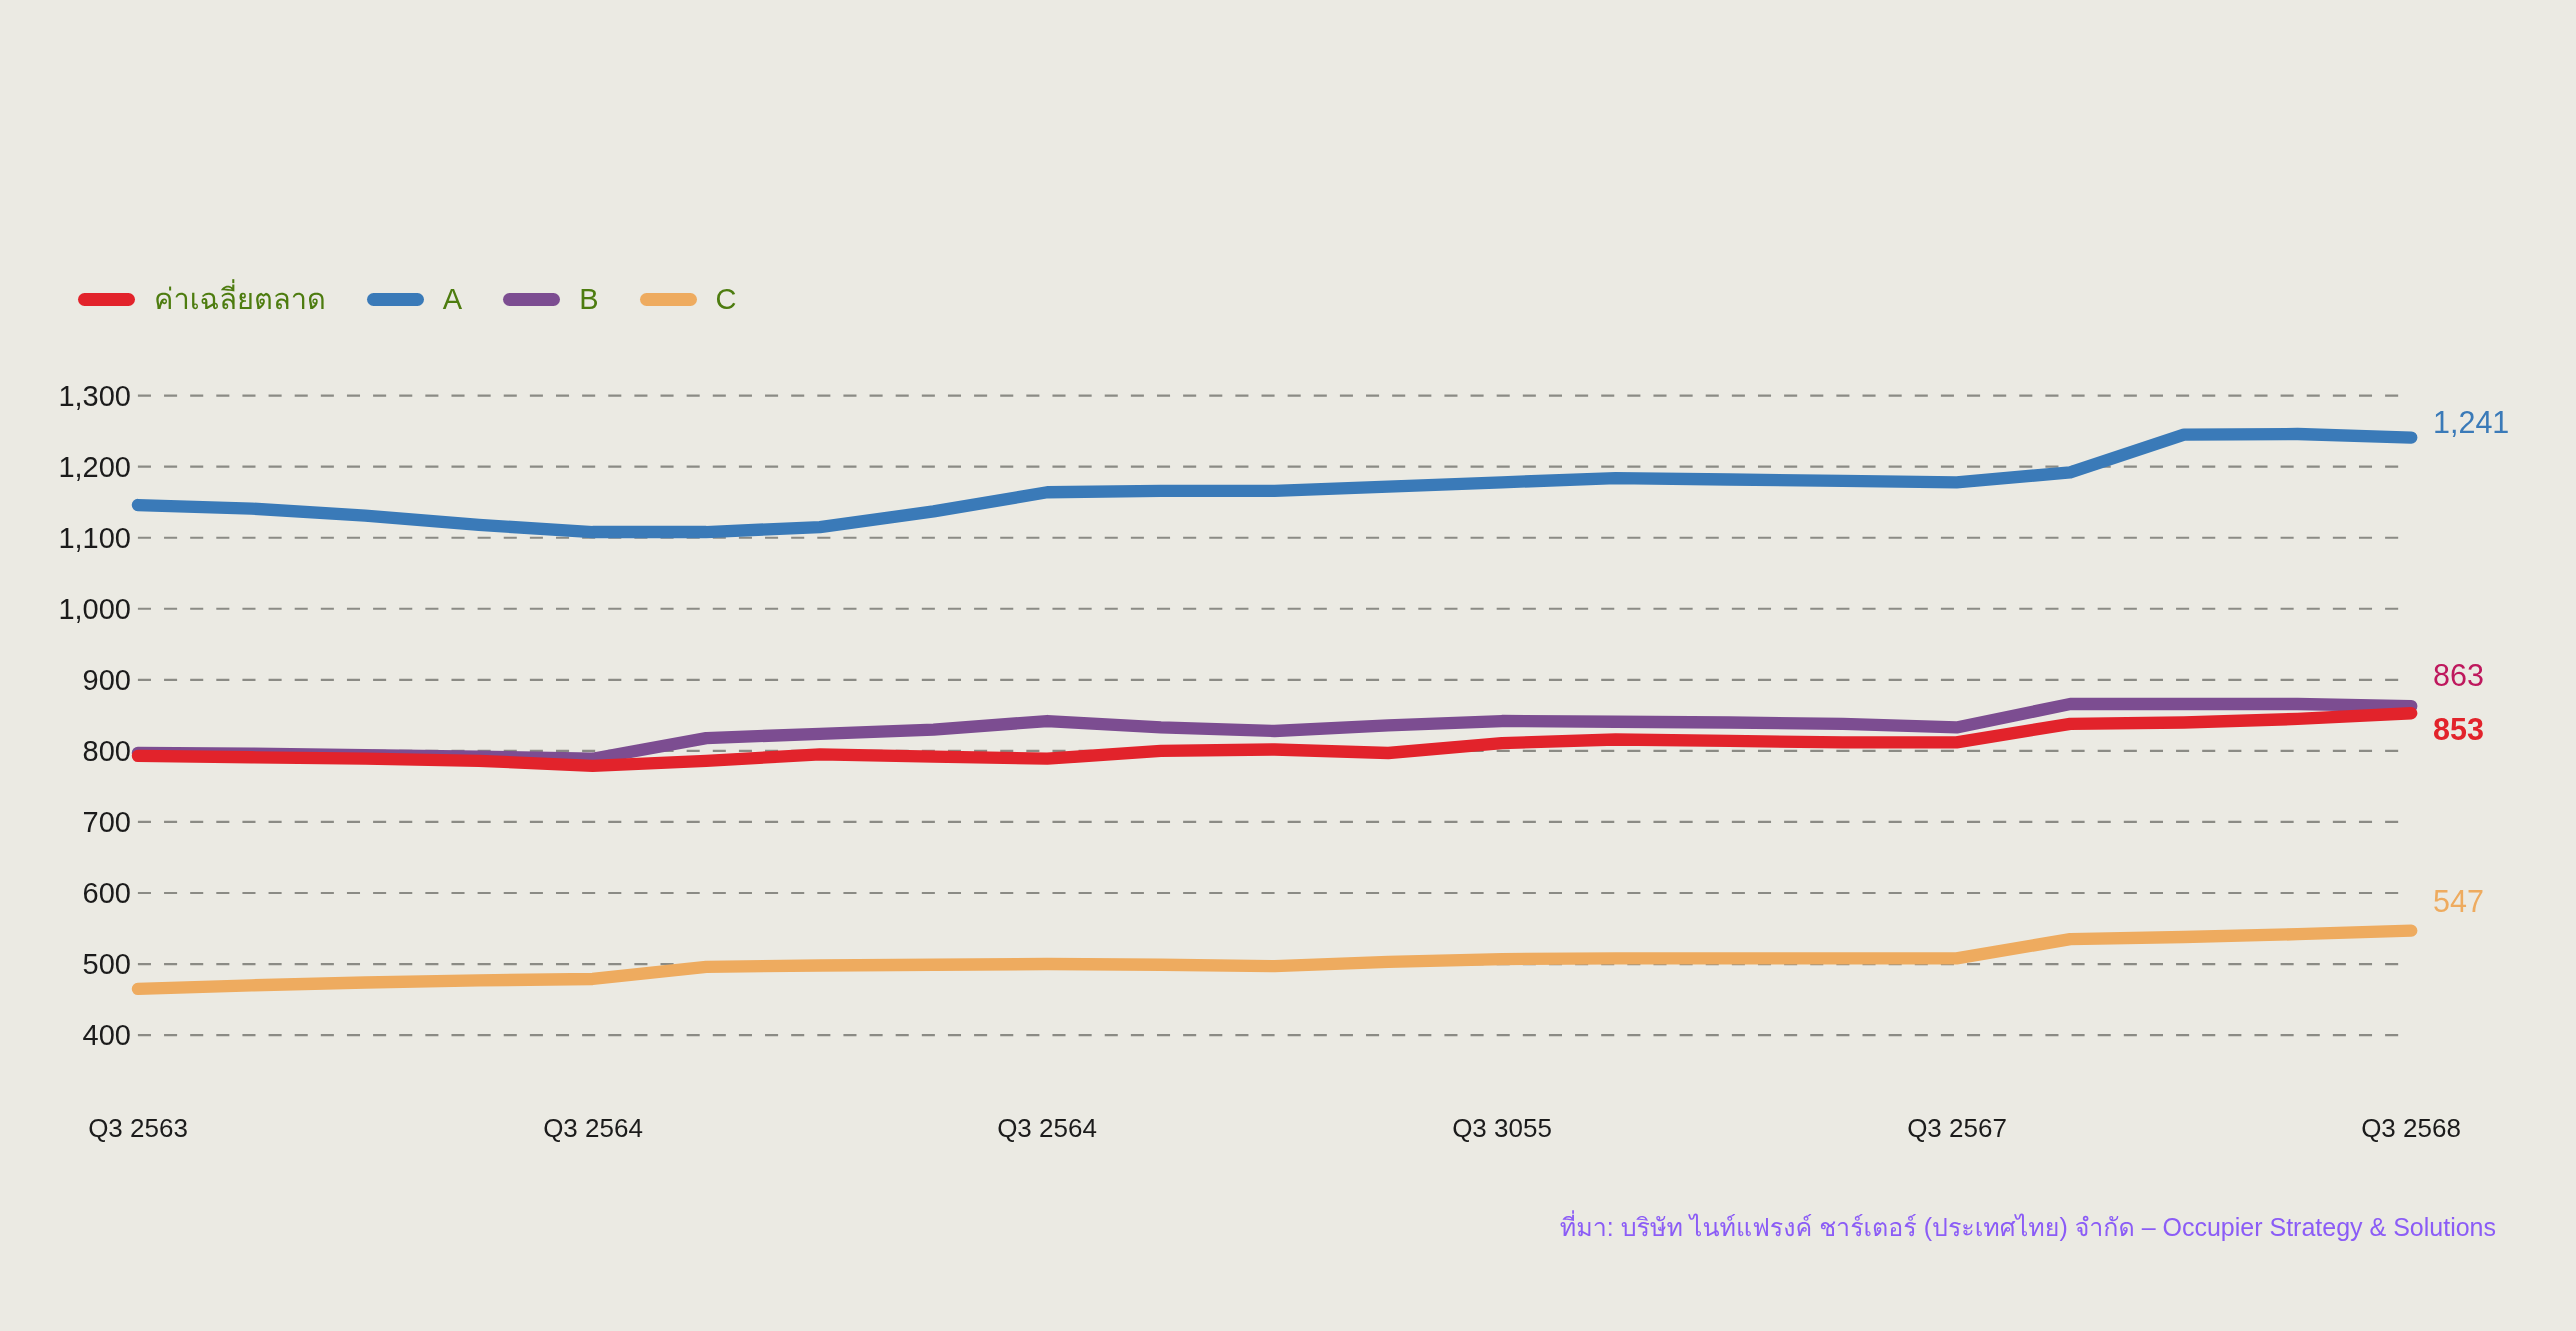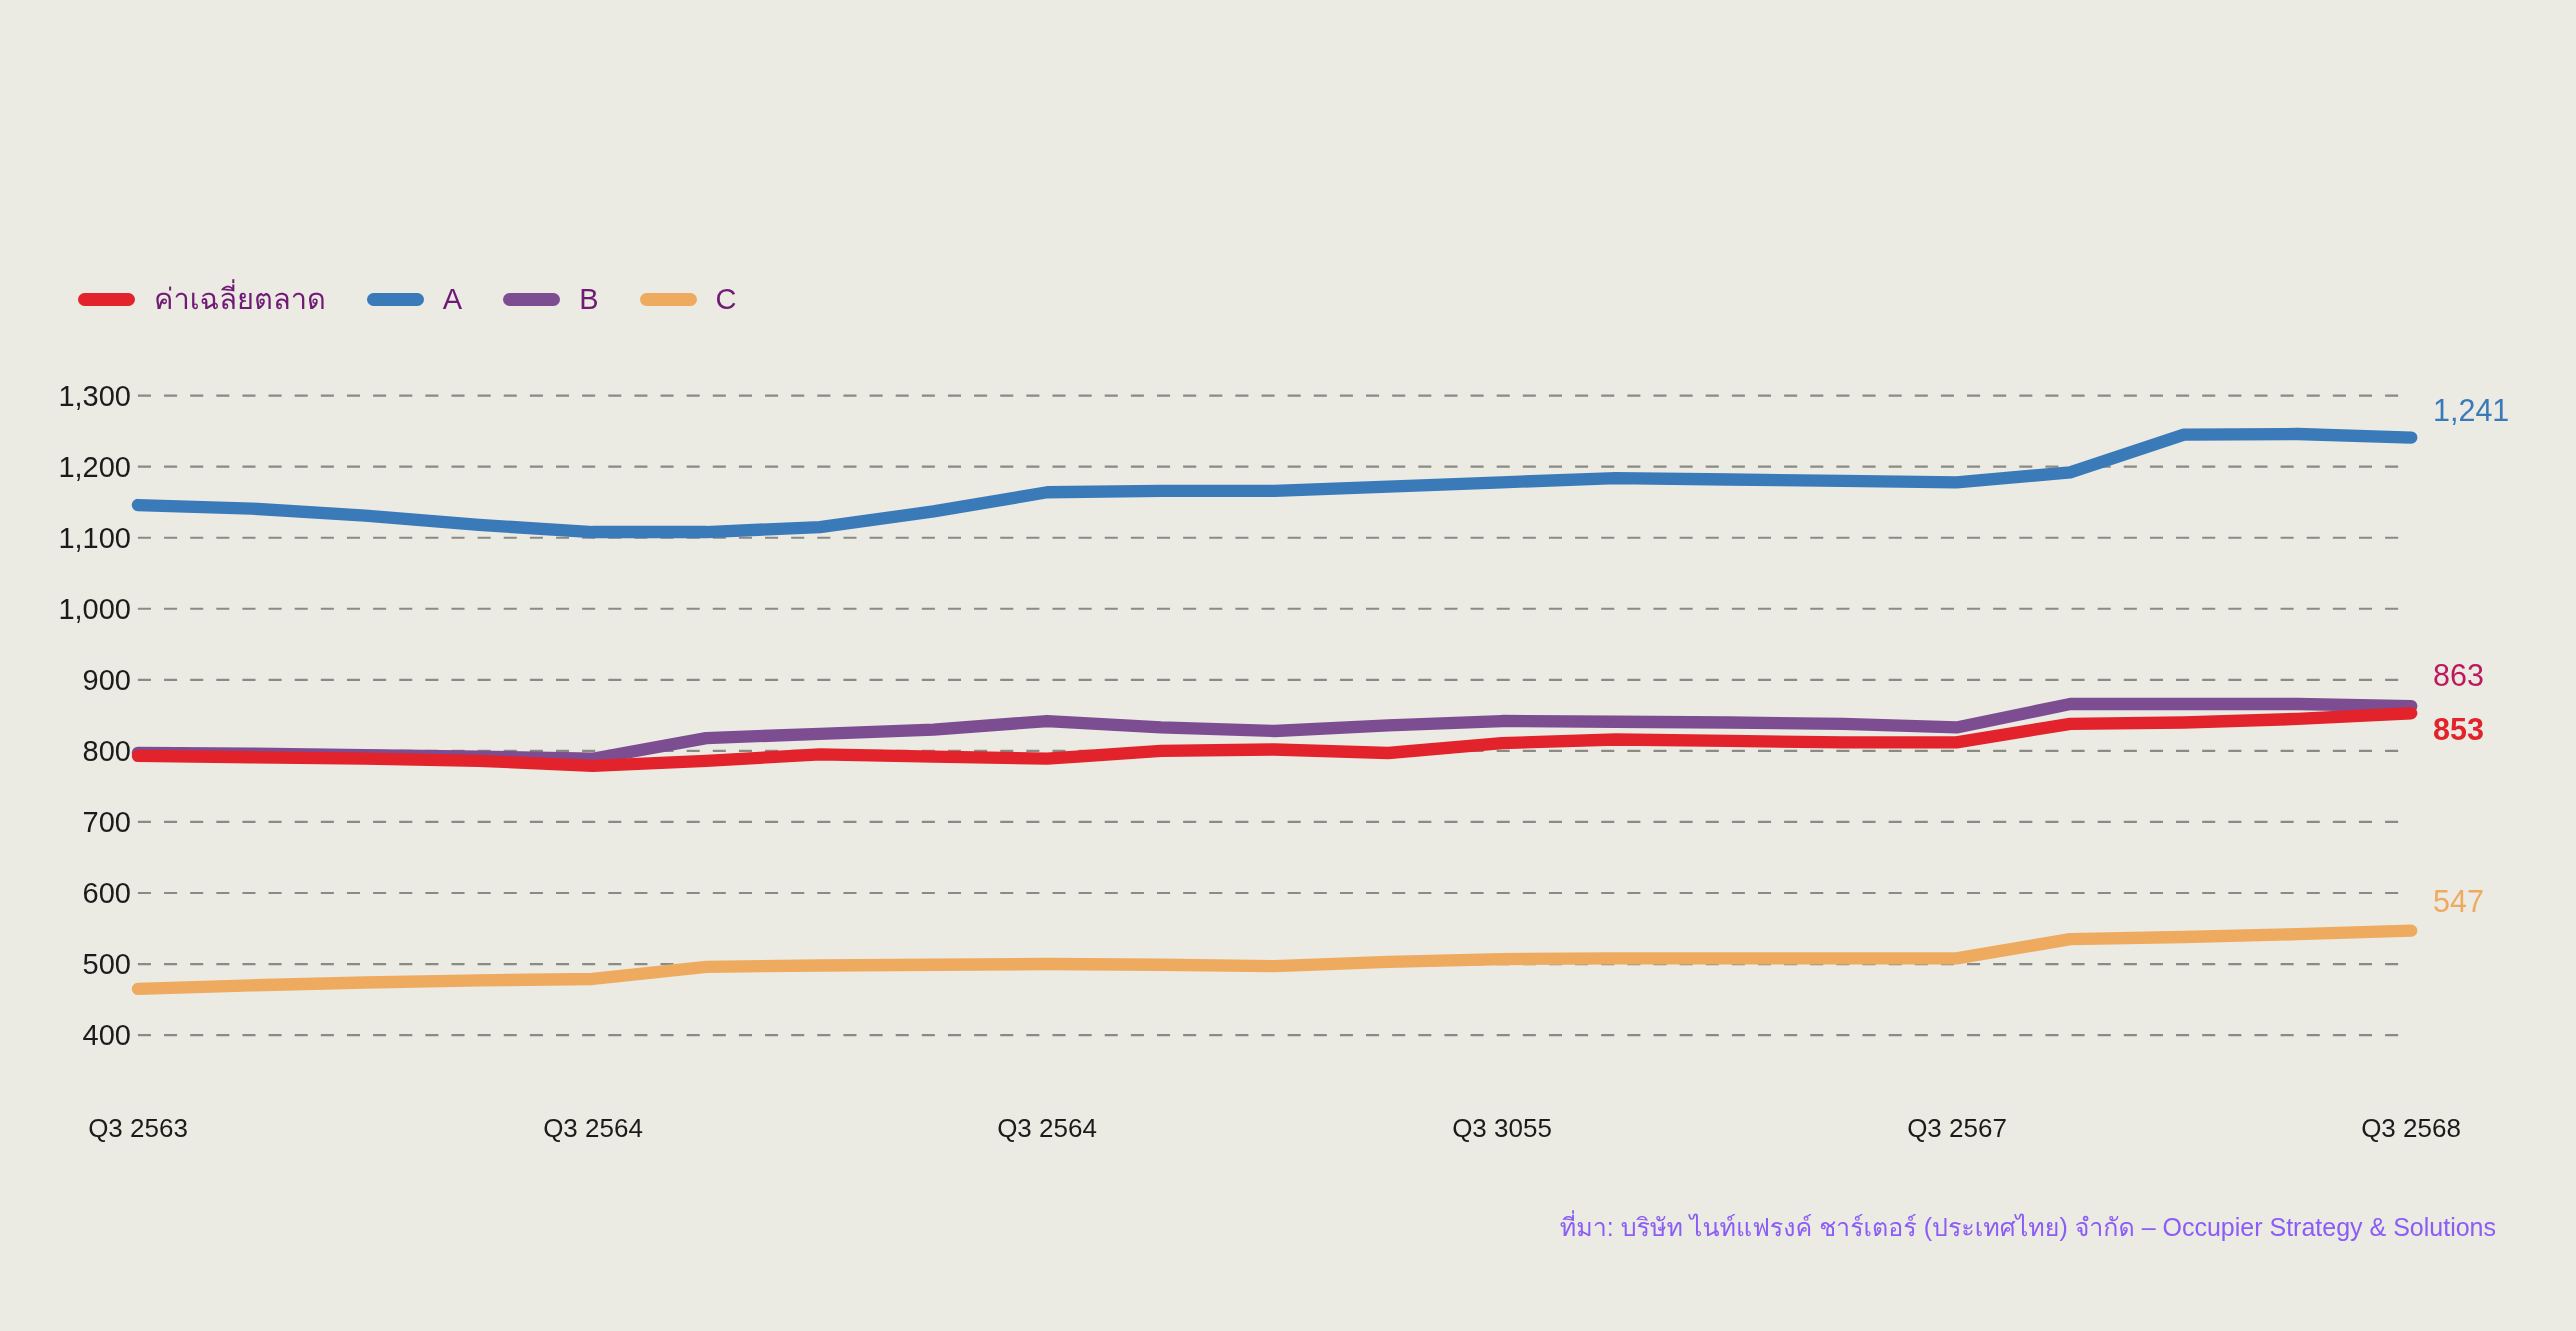--- a/index.html
+++ b/index.html
@@ -82,21 +82,21 @@
     margin-right: 41px;
   }
   .legend-swatch {
     width: 57px;
     height: 13.8px;
     border-radius: 7.3px;
     margin-right: 19px;
   }
   .legend-label {
     font-size: 29px;
-    color: #701a75;
+    color: #4d7c0f;
     line-height: 1;
     white-space: nowrap;
   }
 
   
   .plot-wrap {
     position: absolute;
     left: 0;
     top: 0;
     width: 2576px;
@@ -128,21 +128,21 @@
     white-space: nowrap;
   }
 
   .endlabel {
     position: absolute;
     font-size: 30.5px;
     white-space: nowrap;
     line-height: 1;
   }
   .endlabel.red   { color: #e2232b; font-weight: bold; }
-  .endlabel.blue  { color: #3a7ab8; }
+  .endlabel.blue  { color: #3a7ab8; margin-top: 12px; }
   .endlabel.purple{ color: #be185d; }
   .endlabel.orange{ color: #eeab5f; }
 
   .source-note {
     position: absolute;
     right: 80px;
     top: 1207px;
     font-size: 25px;
     color: #8b5cf6;
     white-space: nowrap;

